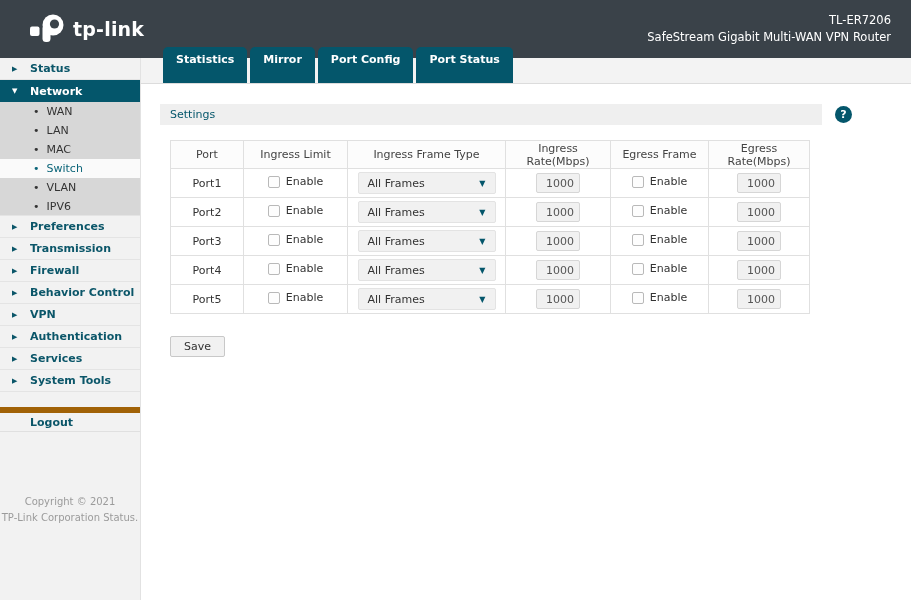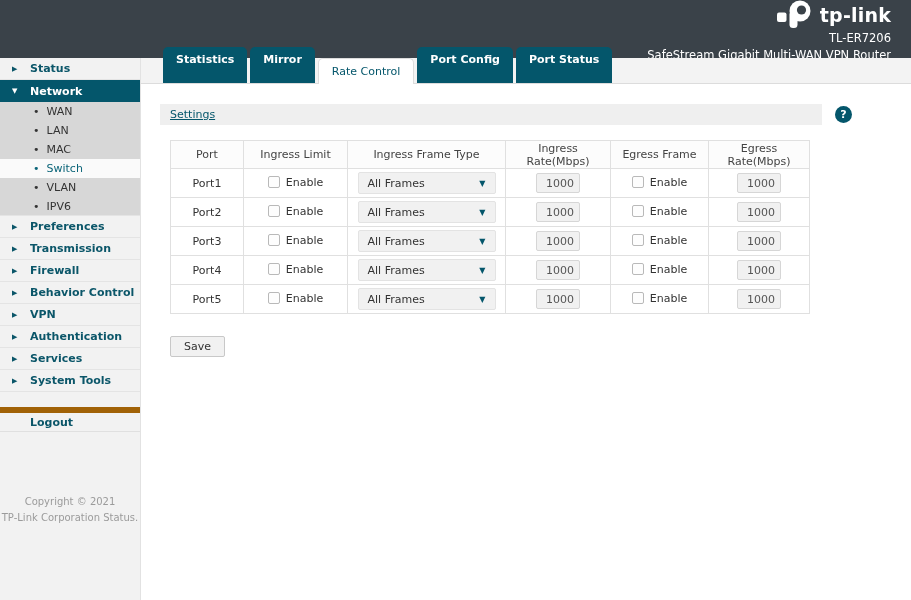--- a/index.html
+++ b/index.html
@@ -3,21 +3,21 @@
 <meta charset="utf-8">
 <style>
   * { margin:0; padding:0; box-sizing:border-box; }
   html,body { width:911px; height:600px; }
   body { font-family:"DejaVu Sans","Liberation Sans",sans-serif; background:#fff; overflow:hidden; }
 
   #app { width:911px; height:600px; display:flex; flex-direction:column; }
 
   
   .topbar { height:58px; background:#3a4249; display:flex; justify-content:space-between;
-            align-items:flex-end; padding:0 20px 0 30px; flex-shrink:0;flex-direction:column; }
+            align-items:center; padding:0 20px 0 30px; flex-shrink:0; }
   .logo { display:flex; align-items:center; gap:7px; }
   .brand-text { color:#fff; font-size:19px; font-weight:bold; letter-spacing:0.2px; }
   .model-block { text-align:right; color:#fff; font-size:11.5px; line-height:17px; }
 
   
   .body { flex:1; display:flex; min-height:0; }
 
   
   .sidebar { width:141px; background:#f2f2f2; border-right:1px solid #e2e2e2;
              display:flex; flex-direction:column; font-size:11px; flex-shrink:0; }
@@ -39,33 +39,33 @@
   .tabstrip { height:26px; background:#f3f3f3; border-bottom:1px solid #dcdcdc;
               display:flex; align-items:flex-end; padding-left:22px; gap:3px; flex-shrink:0; }
   .tab { height:36px; line-height:25px; padding:0 13px; background:#04566b; color:#fff;
          font-size:11px; font-weight:bold; border-radius:5px 5px 0 0; cursor:pointer; }
   .tab.active { background:#fff; color:#04566b; font-weight:normal; border:1px solid #dcdcdc;
                 border-bottom:none; height:26px; line-height:26px; margin-bottom:-1px; }
 
   .content-inner { padding:20px 0 0 19px; }
   .settings-row { display:flex; align-items:flex-start; }
   .settings-bar { width:662px; height:21px; background:#efefef; line-height:21px;
-                  padding-left:10px; color:#04566b; font-size:11px;text-decoration:underline; }
+                  padding-left:10px; color:#04566b; font-size:11px; }
   .help-circle { width:17px; height:17px; border-radius:50%; background:#04566b; color:#fff;
                  font-size:11px; font-weight:bold; display:flex; align-items:center;
                  justify-content:center; margin-left:13px; margin-top:2px; cursor:pointer; }
 
   table.rate { margin:15px 0 0 10px; border-collapse:collapse; font-size:11px; color:#333; }
   table.rate th { border:1px solid #e0e0e0; height:28px; font-weight:normal; color:#444;
                   background:#fcfcfc; text-align:center; }
   table.rate td { border:1px solid #e0e0e0; height:29px; text-align:center; }
   .col-port{width:73px} .col-inlimit{width:104px} .col-frame{width:158px}
   .col-inrate{width:105px} .col-eglimit{width:98px} .col-egrate{width:101px}
 
-  label.cb { display:inline-flex; gap:6px; cursor:pointer; }
+  label.cb { display:inline-flex; align-items:center; gap:6px; cursor:pointer; }
   input[type="checkbox"] { appearance:none; -webkit-appearance:none; width:12px; height:12px;
                            border:1px solid #b9b9b9; background:#fdfdfd; border-radius:2px; margin:0; }
   .select { width:138px; height:22px; margin:0 auto; background:#f1f1f1; border:1px solid #e3e3e3;
             border-radius:2px; display:flex; align-items:center; justify-content:space-between;
             padding:0 9px; cursor:pointer; }
   .select .caret { color:#04566b; font-size:8px; }
   input.rate-input { width:44px; height:20px; background:#f1f1f1; border:1px solid #d6d6d6;
                      border-radius:2px; padding-left:9px; font-size:11px; color:#555;
                      font-family:"DejaVu Sans","Liberation Sans",sans-serif; }
   .save-btn { margin:22px 0 2px 10px; padding:3px 13px; background:#f1f1f1; border:1px solid #c8c8c8;
@@ -167,21 +167,20 @@
         <div>Copyright © 2021</div>
         <div>TP-Link Corporation Status.</div>
       </div>
     </div>
 
     <div class="content">
 
       <div class="tabstrip">
         <div class="tab">Statistics</div>
         <div class="tab">Mirror</div>
-        <div class="tab active">Rate Control</div>
         <div class="tab">Port Config</div>
         <div class="tab">Port Status</div>
       </div>
 
       <div class="content-inner">
         <div class="settings-row">
           <div class="settings-bar">Settings</div>
           <div class="help-circle">?</div>
         </div>
 

